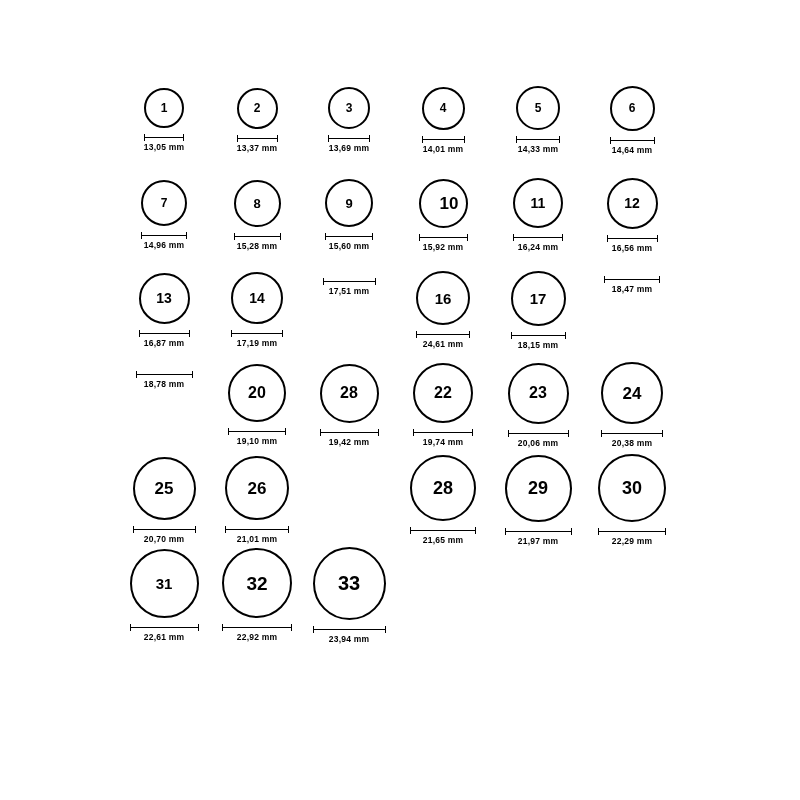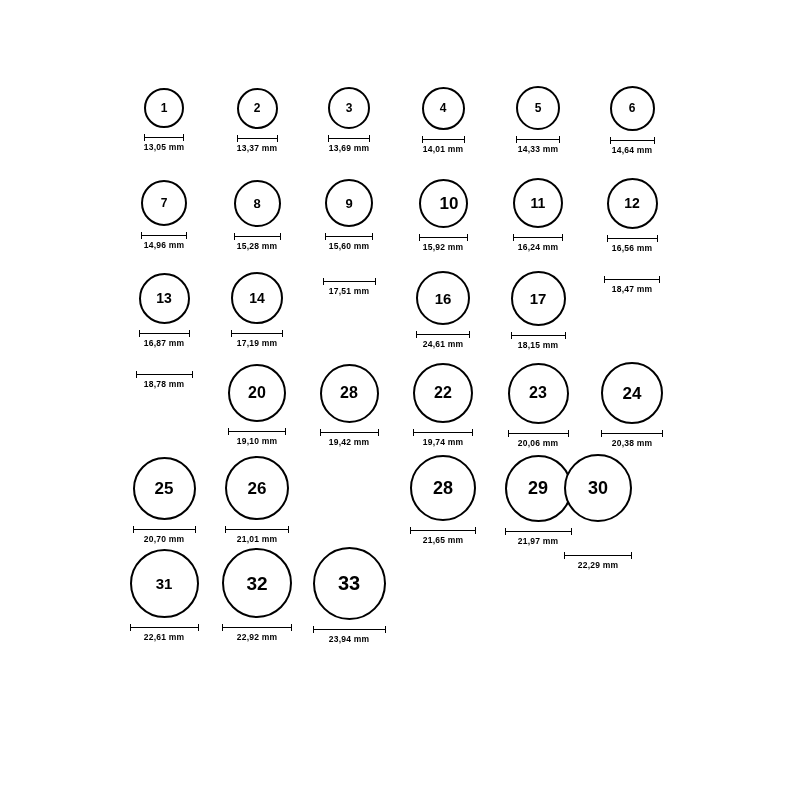--- a/index.html
+++ b/index.html
@@ -377,21 +377,21 @@
       <div class="ring-circle" style="width: 67px; height: 67px;">
         <span class="ring-number" style="font-size: 18px;">29</span>
       </div>
       <div class="dim">
         <span class="dim-line" style="width: 67px;">
           <span class="dim-bar"></span>
         </span>
         <span class="dim-label">21,97 mm</span>
       </div>
     </div>
-    <div class="ring-cell" style="left: 553px; top: 454px; width: 90px; gap: 24px;">
+    <div class="ring-cell" style="left: 587px; top: 454px; width: 90px;">
       <div class="ring-circle" style="width: 68px; height: 68px;">
         <span class="ring-number" style="font-size: 18px;">30</span>
       </div>
       <div class="dim">
         <span class="dim-line" style="width: 68px;">
           <span class="dim-bar"></span>
         </span>
         <span class="dim-label">22,29 mm</span>
       </div>
     </div>

